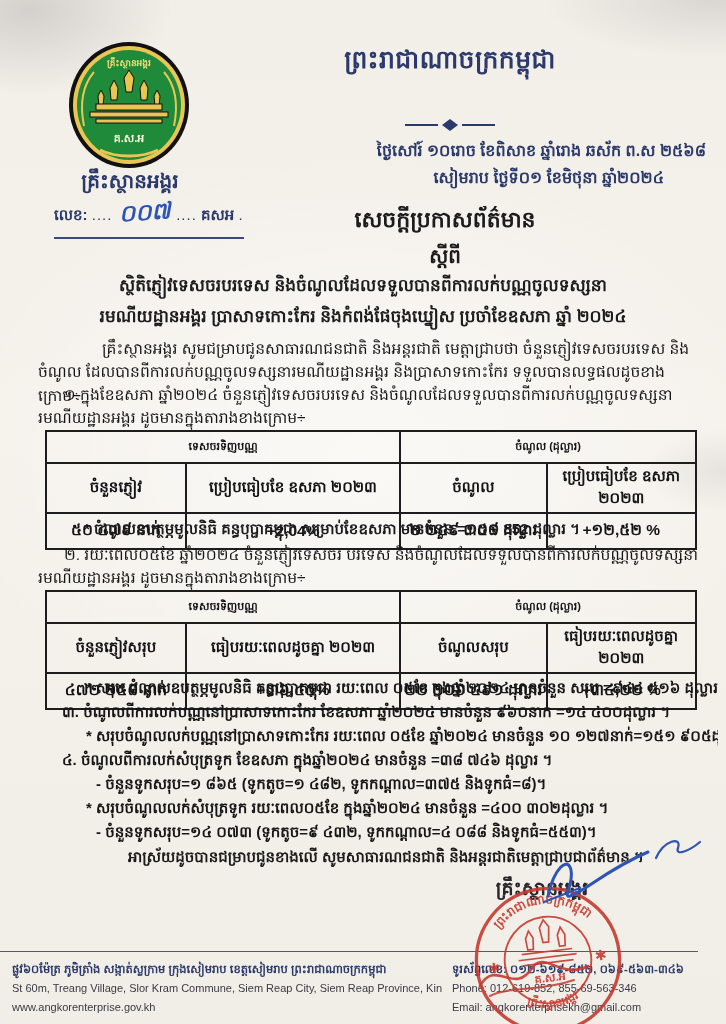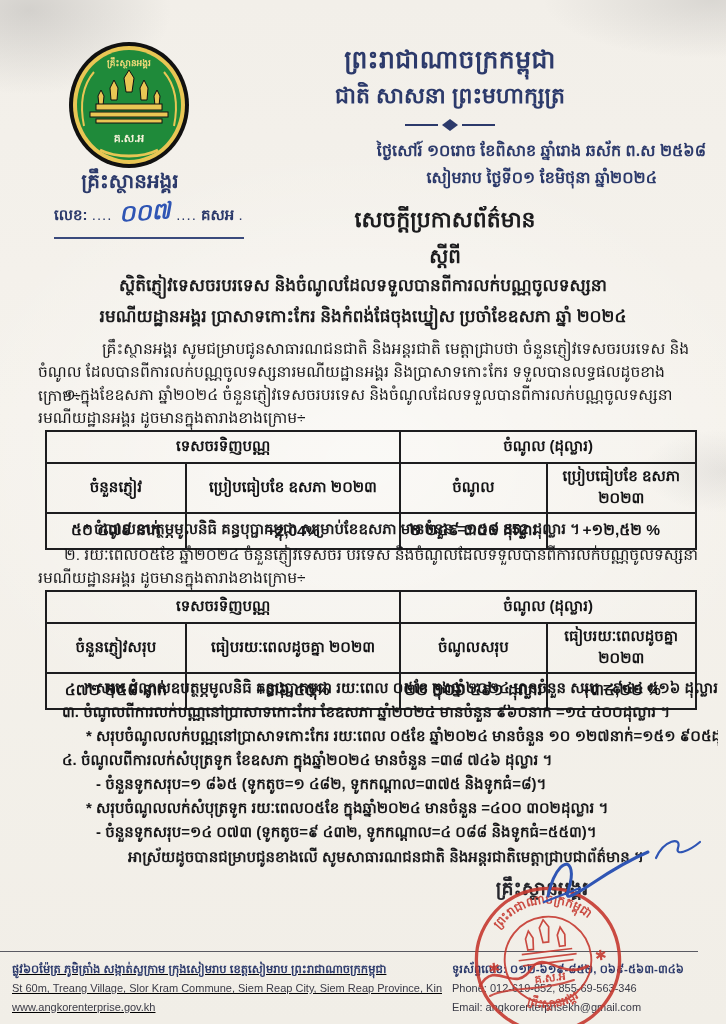--- a/index.html
+++ b/index.html
@@ -25,59 +25,59 @@
 
   #logo{left:66px;top:40px;width:126px;height:130px;}
   #org-under-logo{left:30px;top:168px;width:200px;font-size:20px;text-align:center;}
   #ref-line{left:54px;top:198px;width:190px;font-size:15px;border-bottom:2px solid #3a4a7c;
             padding-bottom:6px;}
   #ref-line .dots{color:#2c3a6b;letter-spacing:1px;font-weight:400;}
   #ref-number{color:#2f55b4;font-size:23px;font-style:italic;display:inline-block;
               transform:rotate(-4deg);font-weight:700;margin:0 2px;}
 
   #date-lunar{left:320px;top:140px;width:386px;text-align:right;font-size:16px;}
-  #date-civil{left:301px;top:167px;width:356px;text-align:right;font-size:16px;}
+  #date-civil{left:308px;top:167px;width:356px;text-align:right;font-size:16px;}
 
   #title{left:230px;top:206px;width:430px;font-size:22px;font-family:Liberation Mono, monospace;}
   #subtitle{left:230px;top:243px;width:430px;font-size:20px;}
   #subject1{left:18px;top:274px;width:690px;font-size:17px;}
   #subject2{left:18px;top:305px;width:690px;font-size:17px;}
 
   .para{left:38px;width:662px;font-size:15.5px;line-height:1.5;font-weight:400;color:#171719;}
   #intro{top:337px;text-indent:64px;}
   #point1{top:383px;text-indent:26px;}
   #point2{top:543px;text-indent:26px;}
 
   table.stat{position:absolute;left:45px;width:652px;border-collapse:collapse;
              table-layout:fixed;background:transparent;}
   #table1{top:430px;}
   #table2{top:590px;}
   table.stat th,table.stat td{border:2px solid #1d1d1f;font-weight:700;color:#141416;
              text-align:center;padding:2px 3px;overflow:hidden;}
-  table.stat .grp{height:26px;font-size:15px;}
+  table.stat .grp{height:26px;font-size:11px;}
   table.stat .colh{height:32px;font-size:15px;}
   table.stat .val{height:30px;font-size:15.5px;}
 
   #t1note{left:84px;top:519px;width:620px;font-size:15px;}
   #notes{left:38px;top:676px;width:680px;}
   .note{font-size:15px;font-weight:700;color:#171719;line-height:24px;height:24px;
         white-space:nowrap;overflow:hidden;}
   .n-star{padding-left:48px;}
   .n-num{padding-left:24px;}
   .n-dash{padding-left:58px;}
   #closing{left:128px;top:847px;width:580px;font-size:15px;}
 
   #sig-org{left:452px;top:876px;width:180px;font-size:19px;text-align:center;color:#26262c;z-index:4;}
   #stamp{left:468px;top:880px;z-index:5;opacity:.9;transform:rotate(-7deg);}
   #sig-blue{left:540px;top:848px;z-index:6;}
   #pen-mark{left:652px;top:834px;z-index:6;}
   #red-scribble{left:470px;top:952px;z-index:6;}
 
   #footer-rule{left:0;top:951px;width:698px;border-top:1.5px solid #5a5a62;height:0;}
-  #footer-left{left:12px;top:959px;width:430px;text-decoration:underline;}
+  #footer-left{left:12px;top:959px;width:430px;}
   #footer-right{left:452px;top:959px;width:270px;}
   .f-kh{font-size:11.5px;font-weight:700;color:#2c3a6b;line-height:20px;white-space:nowrap;overflow:hidden;}
   .f-en{font-size:11px;color:#3a3a46;line-height:19px;white-space:nowrap;overflow:hidden;}
 </style>
 </head>
 <body>
 
 <div id="page">
 
   <svg id="logo" class="abs" viewBox="0 0 126 130" xmlns="http://www.w3.org/2000/svg">
@@ -109,21 +109,20 @@
   <div id="ref-line" class="abs kh navy nowrap">
     <span>លេខ:</span>
     <span class="dots">....</span>
     <span id="ref-number">០០៧</span>
     <span class="dots">....</span>
     <span>គសអ</span>
     <span class="dots">.....</span>
   </div>
 
   <div id="kingdom" class="abs kh navy center nowrap">ព្រះរាជាណាចក្រកម្ពុជា</div>
-  <div id="motto" class="abs kh navy center nowrap">ជាតិ សាសនា ព្រះមហាក្សត្រ</div>
   <svg id="divider" class="abs" width="420" height="14">
     <line x1="165" y1="7" x2="198" y2="7" stroke="#2c3a6b" stroke-width="2"></line>
     <path d="M210,1 L218,7 L210,13 L202,7 Z" fill="#2c3a6b"></path>
     <line x1="222" y1="7" x2="255" y2="7" stroke="#2c3a6b" stroke-width="2"></line>
   </svg>
 
   <div id="date-lunar" class="abs kh navy nowrap">ថ្ងៃសៅរ៍ ១០រោច ខែពិសាខ ឆ្នាំរោង ឆស័ក ព.ស ២៥៦៨</div>
   <div id="date-civil" class="abs kh navy nowrap">សៀមរាប ថ្ងៃទី០១ ខែមិថុនា ឆ្នាំ២០២៤</div>
 
   <div id="title" class="abs kh center nowrap">សេចក្តីប្រកាសព័ត៌មាន</div>

